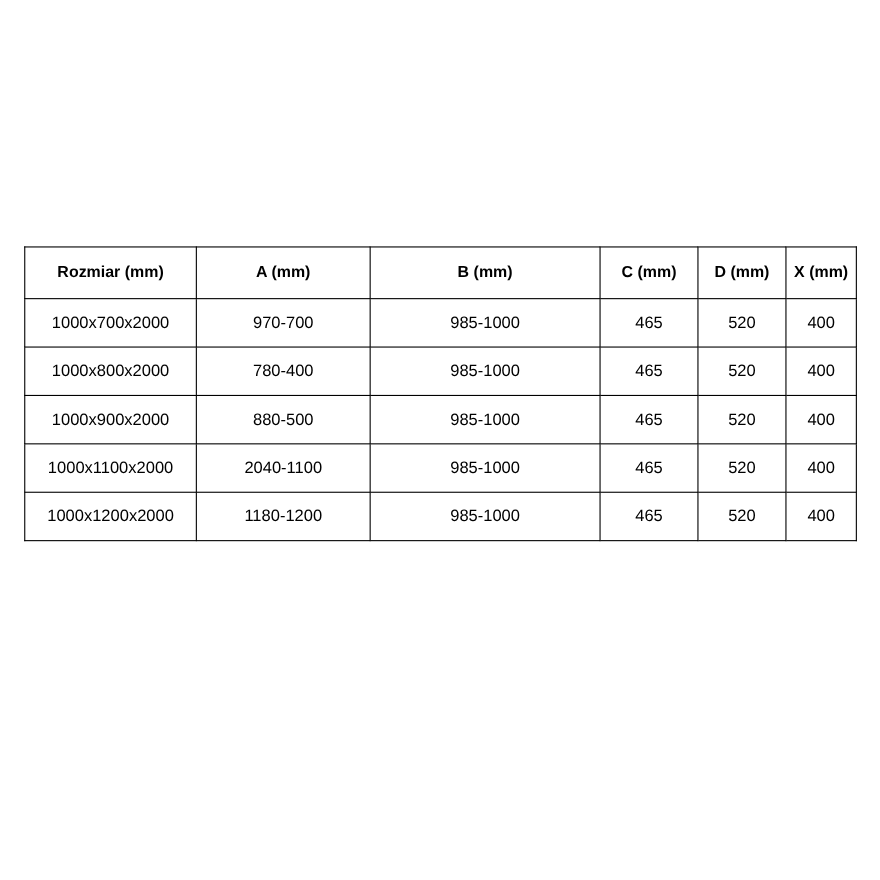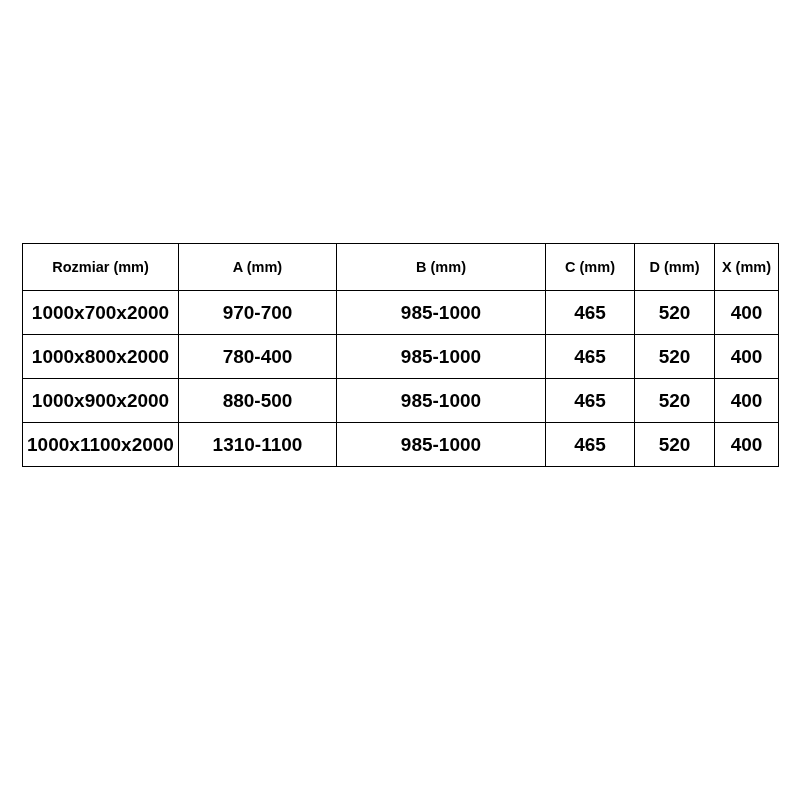--- a/index.html
+++ b/index.html
@@ -22,30 +22,29 @@
   .table-wrap {
     position: absolute;
     left: 22px;
     top: 224px;
     width: 756px;
   }
   table.spec-table {
     border-collapse: collapse;
     width: 756px;
     table-layout: fixed;
-    margin-top: 19px;
   }
   table.spec-table th,
   table.spec-table td {
     border: 1px solid #000000;
     text-align: center;
     vertical-align: middle;
     height: 43px;
-    font-size: 19px;
-    font-weight: bold;
+    font-size: 15px;
+    font-weight: normal;
     color: #000000;
     padding: 0 2px;
     white-space: nowrap;
     overflow: hidden;
   }
   table.spec-table thead th {
     font-size: 14.5px;
     font-weight: bold;
     height: 46px;
   }
@@ -103,21 +102,29 @@
         <tr>
           <td class="size-cell">1000x900x2000</td>
           <td class="body-cell">880-500</td>
           <td class="body-cell">985-1000</td>
           <td class="body-cell">465</td>
           <td class="body-cell">520</td>
           <td class="body-cell">400</td>
         </tr>
         <tr>
           <td class="size-cell">1000x1100x2000</td>
-          <td class="body-cell">1310-1100</td>
+          <td class="body-cell">2040-1100</td>
+          <td class="body-cell">985-1000</td>
+          <td class="body-cell">465</td>
+          <td class="body-cell">520</td>
+          <td class="body-cell">400</td>
+        </tr>
+        <tr>
+          <td class="size-cell">1000x1200x2000</td>
+          <td class="body-cell">1180-1200</td>
           <td class="body-cell">985-1000</td>
           <td class="body-cell">465</td>
           <td class="body-cell">520</td>
           <td class="body-cell">400</td>
         </tr>
       </tbody>
     </table>
   </div>
 </div>
 

